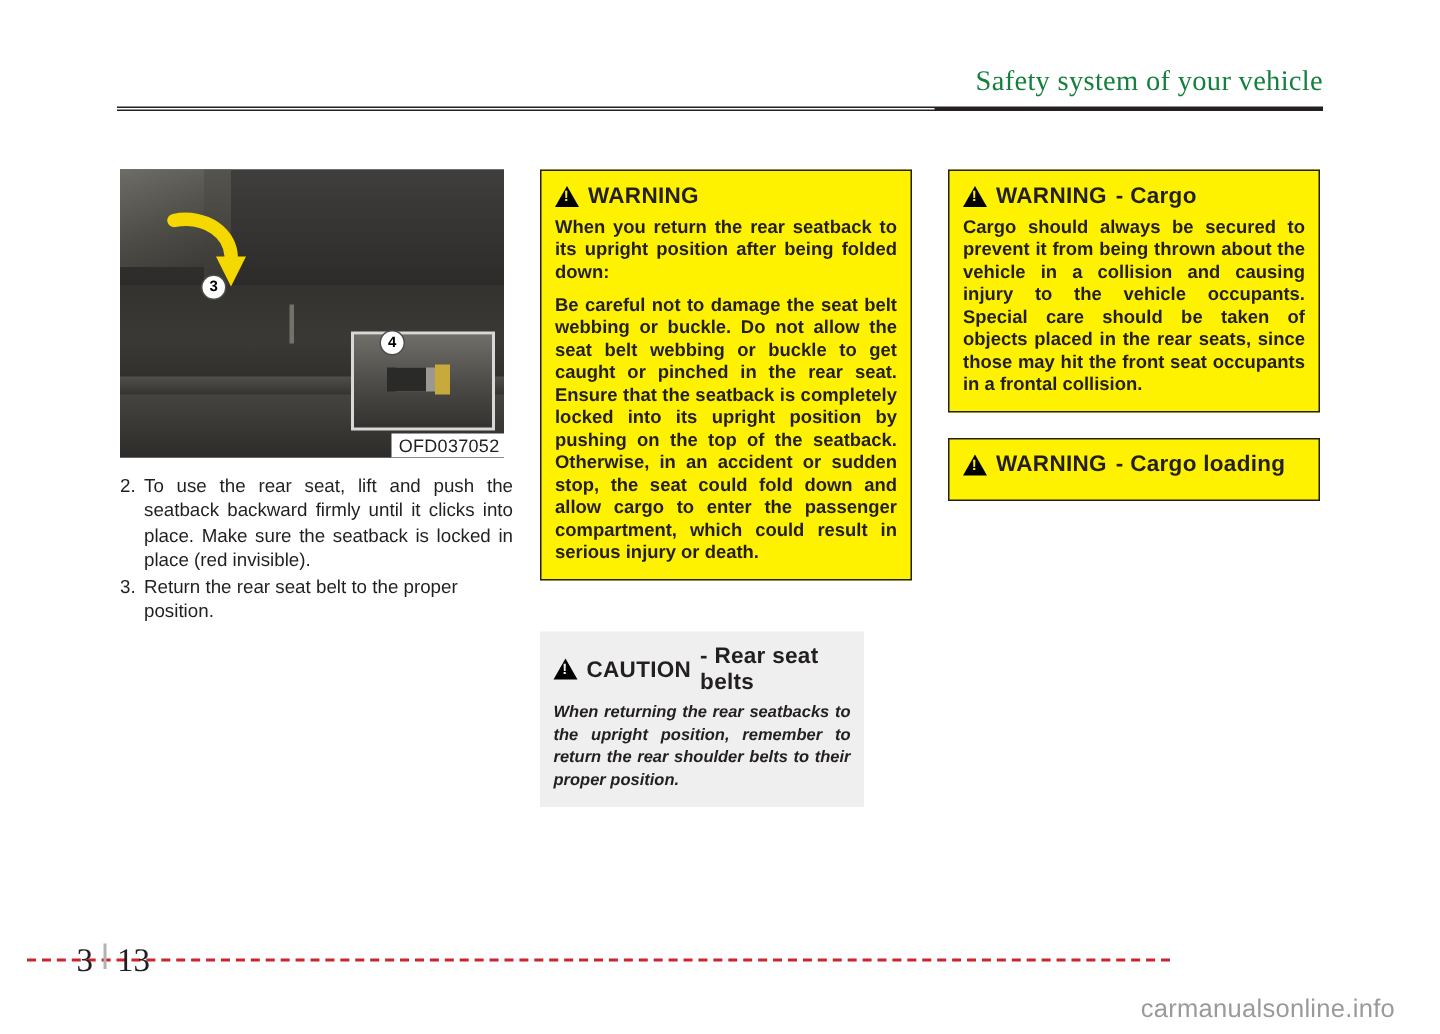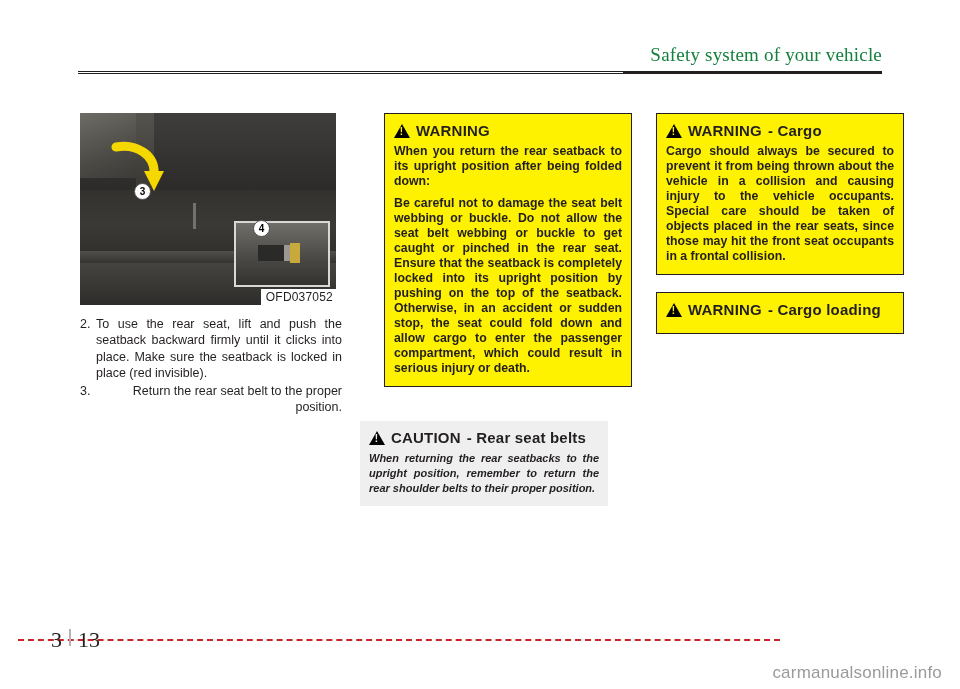--- a/index.html
+++ b/index.html
@@ -81,21 +81,21 @@
     display: inline-block;
     position: relative;
     top: -1px;
   }
   .footer-pagenum {
     font-size: 22px;
     color: #231f20;
   }
   .watermark {
     position: absolute;
-    right: 18px;
+    right: 30px;
     bottom: 6px;
     font-family: "Liberation Sans", sans-serif;
     font-size: 17px;
     color: #9a9a9a;
     letter-spacing: 0.2px;
     text-align: right;
   }
 
   
   .photo-wrap {
@@ -223,32 +223,31 @@
     margin-bottom: 1px;
   }
   .li .num {
     width: 16px;
     flex: 0 0 16px;
   }
   .li .txt {
     flex: 1 1 auto;
     text-align: justify;
   }
-  .li .txt.nojust { text-align: right; }
+  .li .txt.nojust { text-align: left; }
 
   
   .box {
     position: absolute;
     box-sizing: border-box;
     border: 1px solid #231f20;
     padding: 8px 9px 10px 9px;
   }
   .box.warn {
     background: #fff200;
-    margin-left: 24px;
   }
   .box.caution {
     background: #efefef;
     border: none;
   }
   .box-head {
     display: flex;
     align-items: center;
     gap: 6px;
     margin-bottom: 5px;
@@ -291,21 +290,21 @@
   }
   .box p:last-child { margin-bottom: 0; }
   .box.caution p {
     font-style: italic;
     font-size: 11px;
   }
 
   #box-warning-seatback { left: 360px; top: 113px; width: 248px; }
   #box-warning-cargo    { left: 632px; top: 113px; width: 248px; }
   #box-warning-cargo-loading { left: 632px; top: 292px; width: 248px; }
-  #box-caution-seatbelts { left: 360px; top: 421px; width: 248px; }
+  #box-caution-seatbelts { left: 360px; top: 421px; width: 216px; }
 </style>
 </head>
 <body>
 
 <div class="page">
 
   <div class="header-title">Safety system of your vehicle</div>
   <div class="header-rule"></div>
   <div class="header-rule-thin"></div>
 

